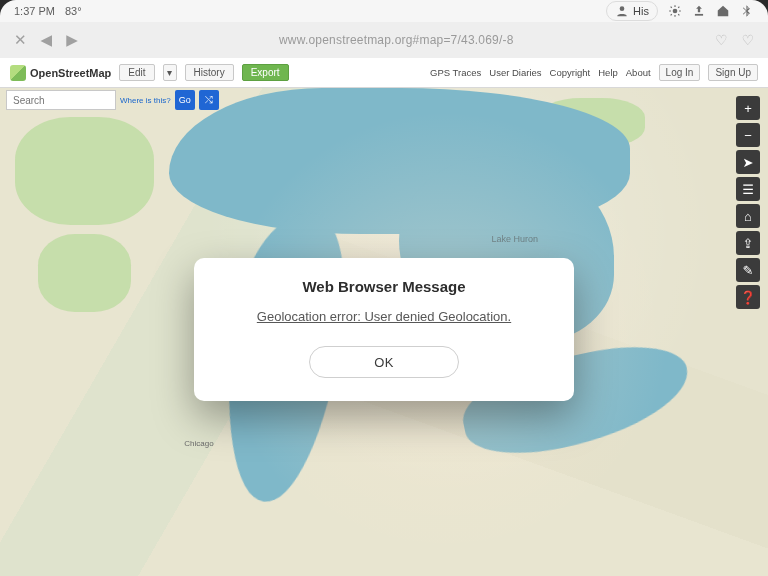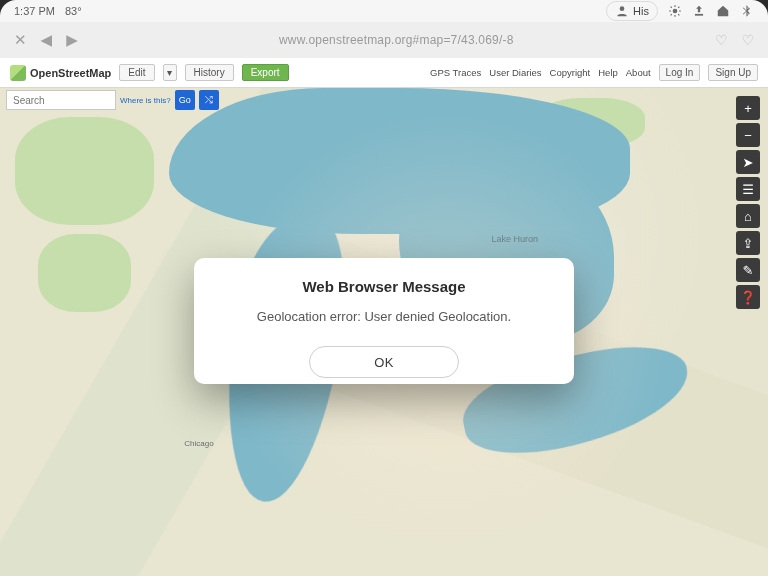--- a/index.html
+++ b/index.html
@@ -88,24 +88,24 @@
     display: flex; flex-direction: column; gap: 3px;
   }
   .map-tools button {
     width: 24px; height: 24px; background: #3b3b3b; color: #fff; border: none;
     font-size: 13px; border-radius: 3px; display: flex; align-items: center; justify-content: center;
   }
   .modal {
     position: absolute; top: 258px; left: 50%; transform: translateX(-50%);
     width: 380px; background: #fff; border-radius: 10px;
     box-shadow: 0 16px 40px rgba(0,0,0,.35);
-    padding: 20px 22px 6px; text-align: center; z-index: 30;
+    padding: 20px 22px 23px; text-align: center; z-index: 30;
   }
   .modal h3 { font-size: 15px; font-weight: 700; color: #2d2d2d; margin-bottom: 14px; }
-  .modal p  { font-size: 13px; color: #575757; margin-bottom: 22px; }
+  .modal p  { font-size: 13px; color: #575757; margin-bottom: 22px; text-decoration: underline; }
   .modal button {
     width: 150px; height: 32px; border-radius: 16px; border: 1px solid #cfcfcf;
     background: #fff; font-size: 13px; font-weight: 400; color: #3a3a3a; letter-spacing: .4px;
   }
   .reflection {
     position: absolute; inset: 0;
     background: radial-gradient(circle at 58% 58%, rgba(255,234,210,.35), transparent 40%);
     pointer-events: none; z-index: 25;
   }
   .svgico { width: 14px; height: 14px; fill: #6a6a6a; }

